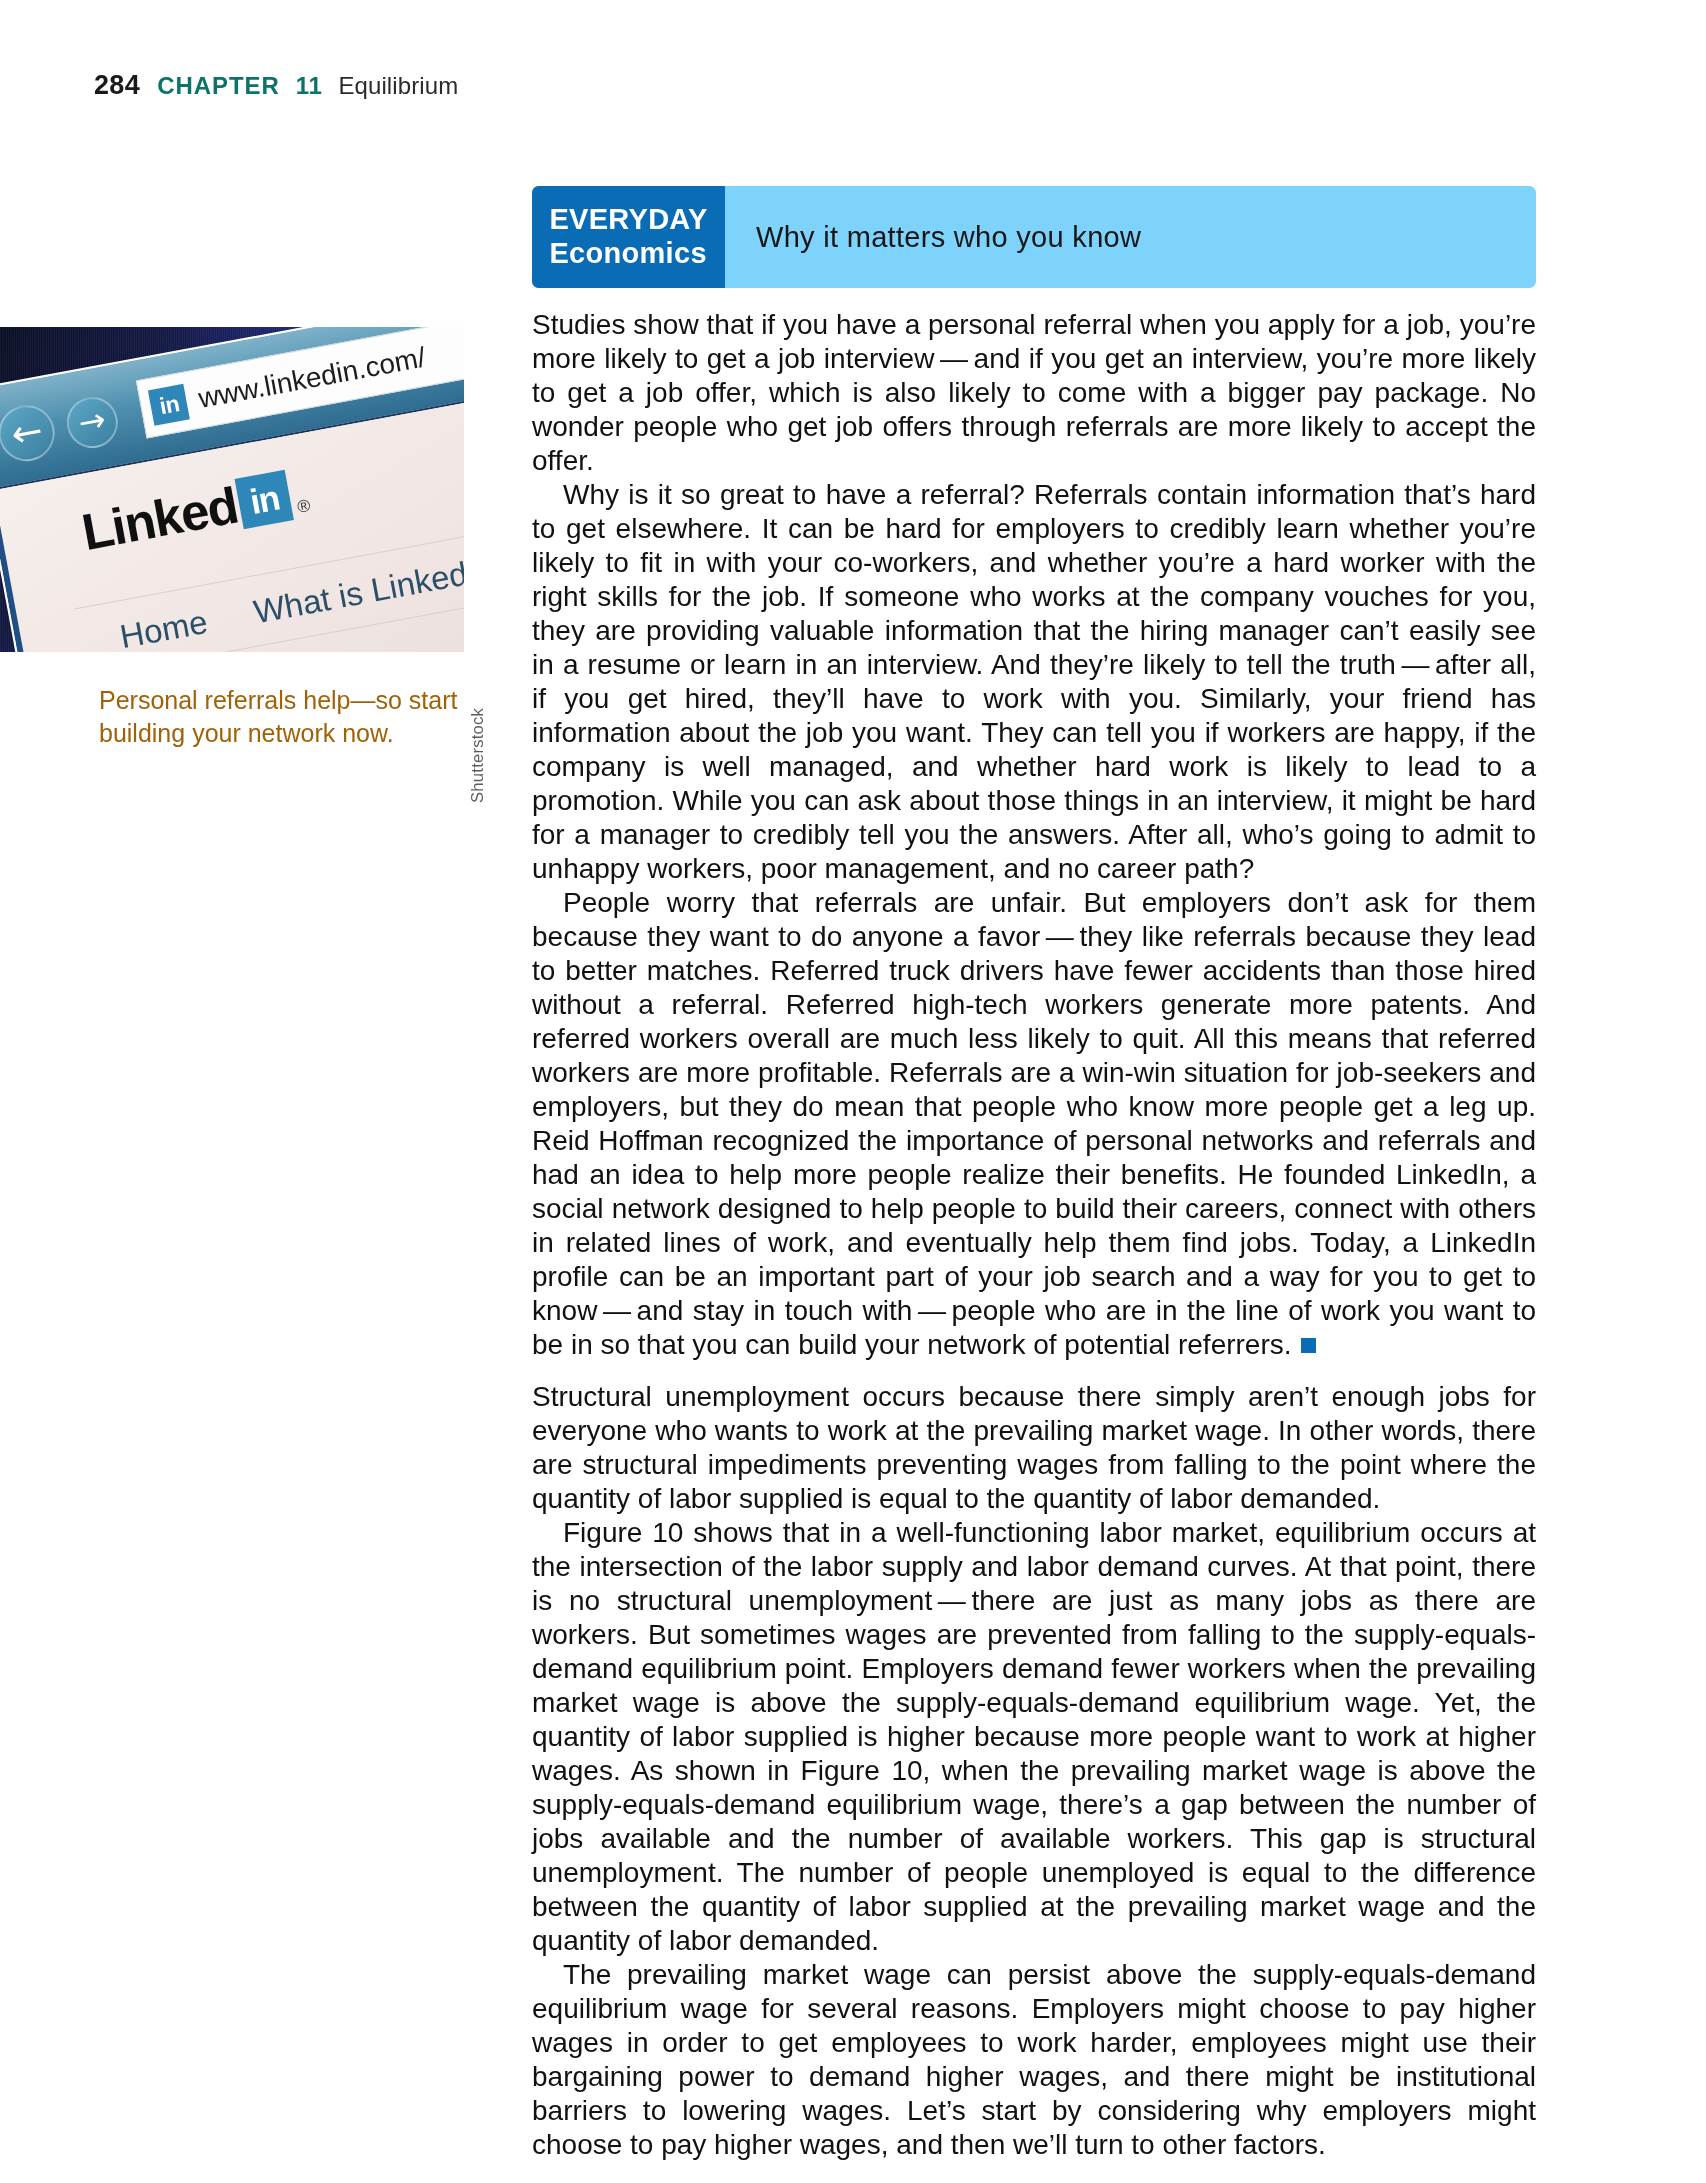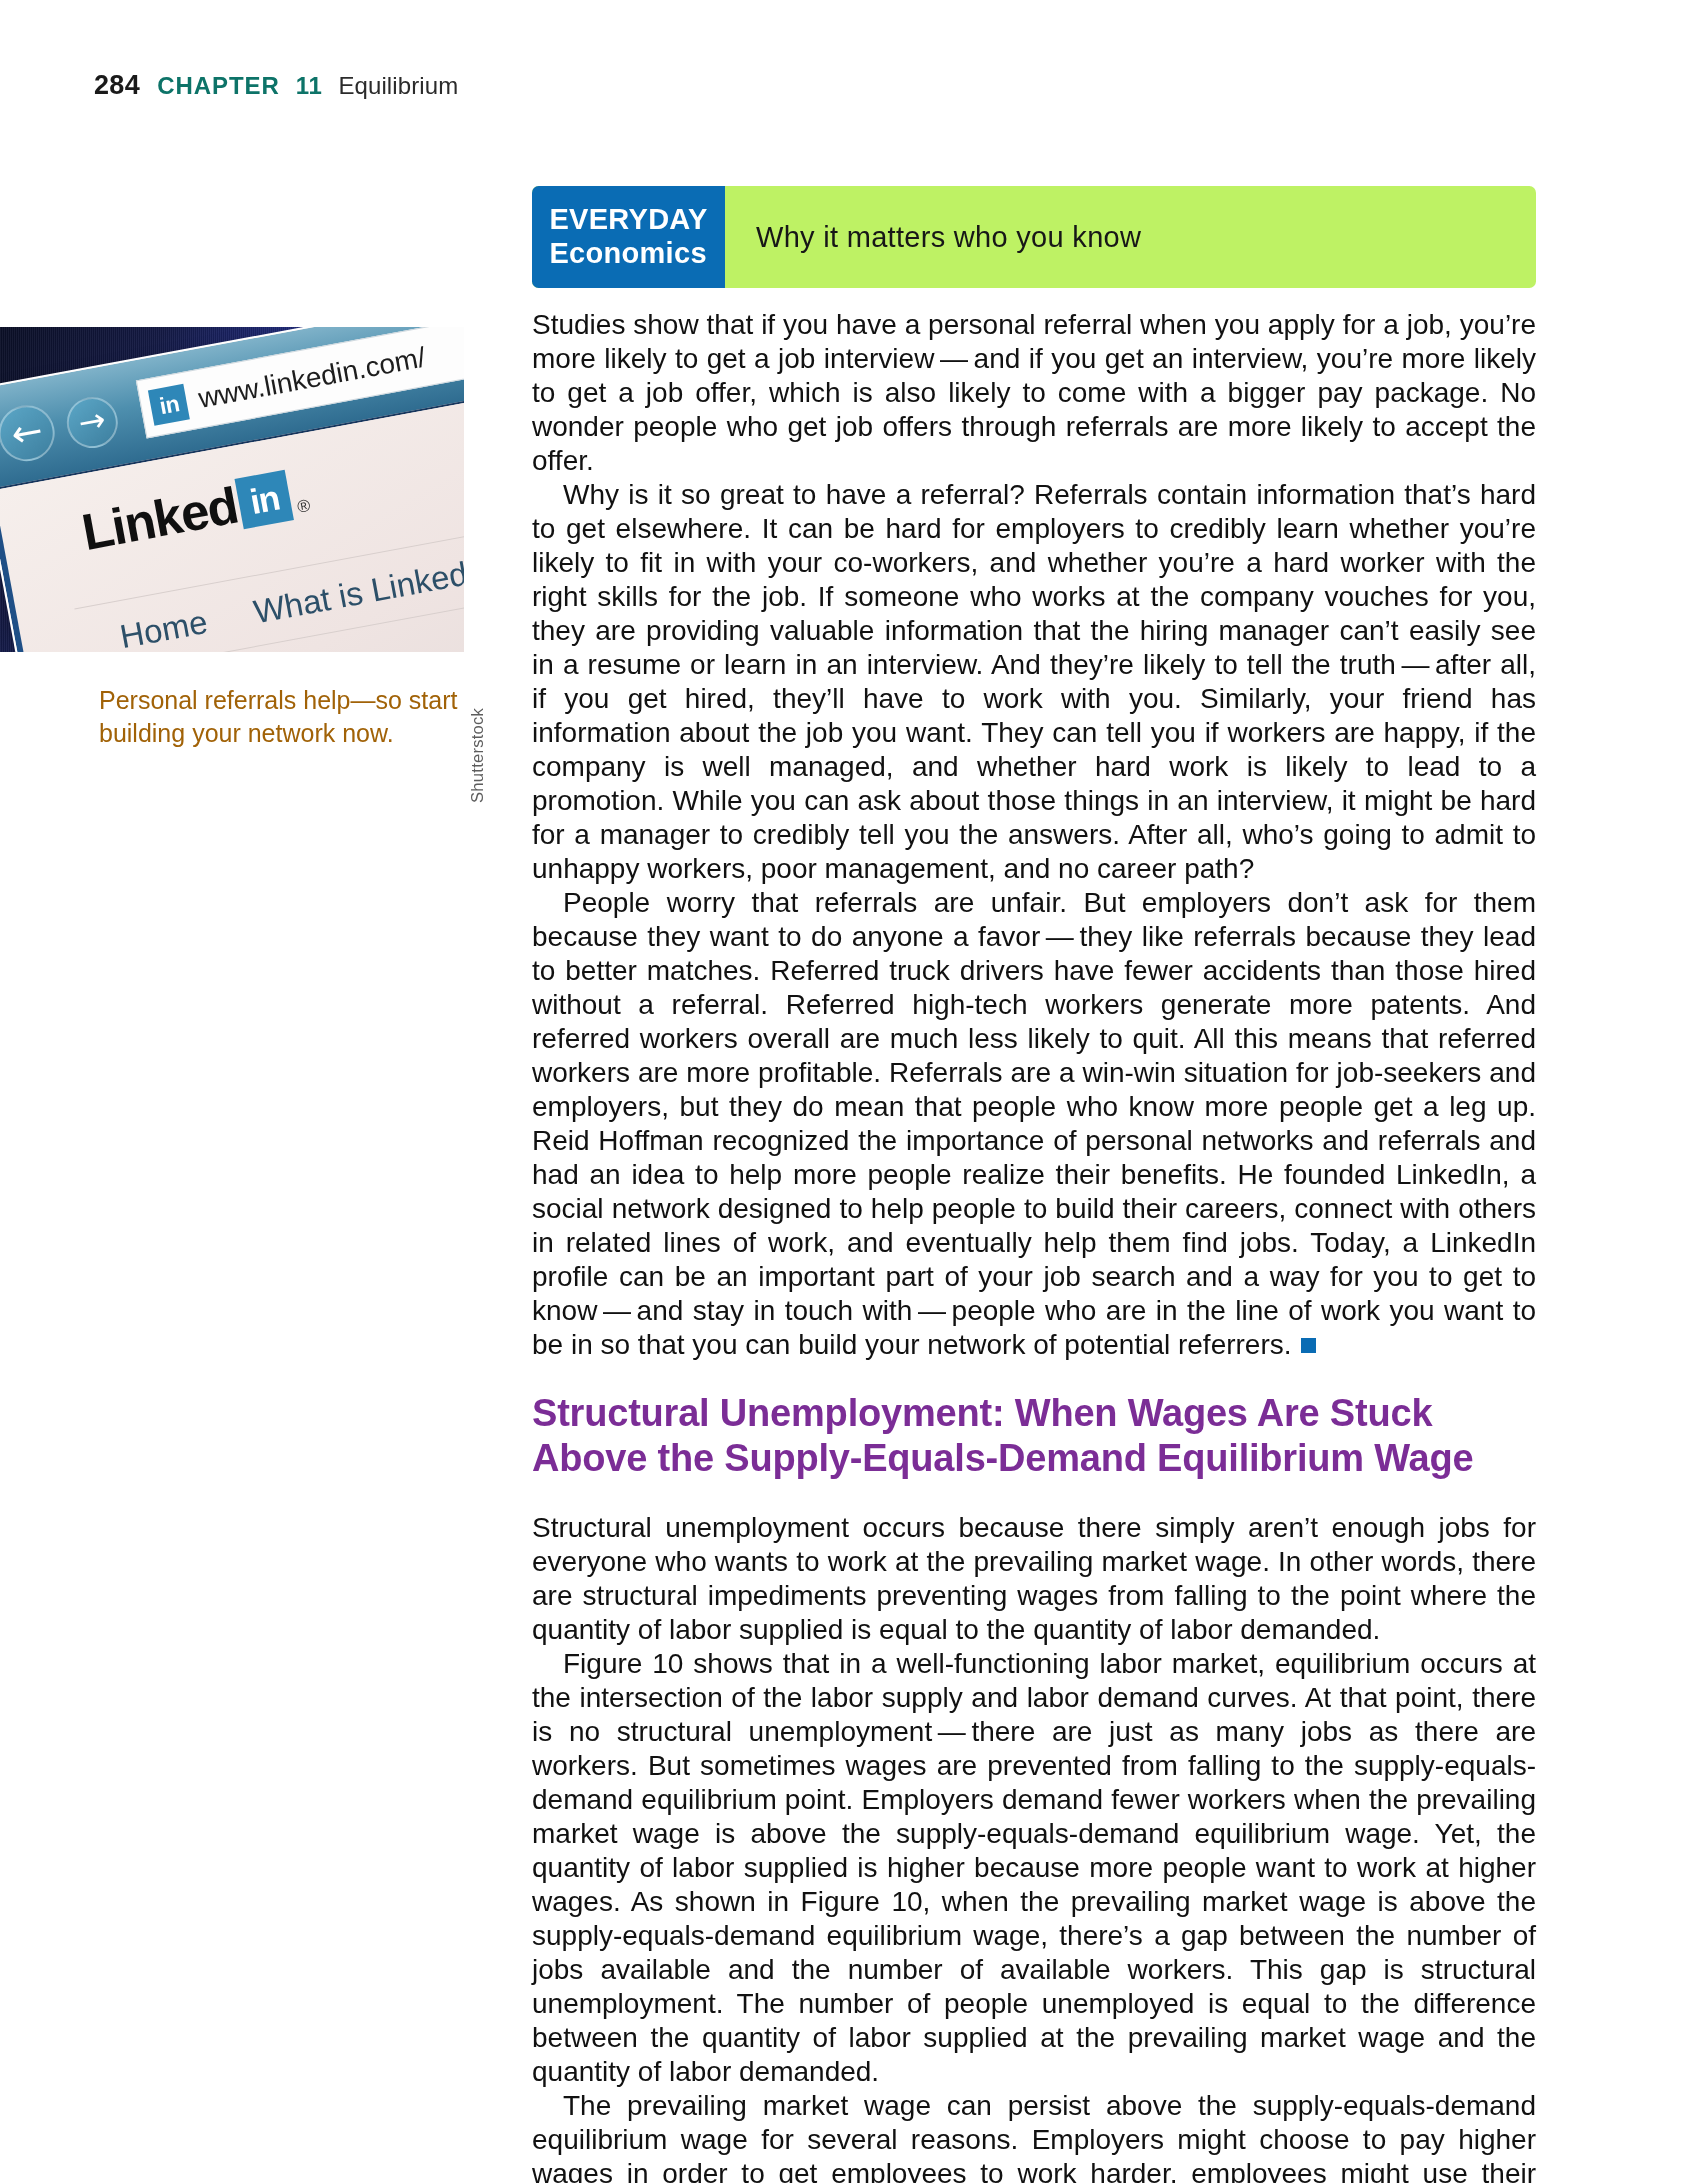--- a/index.html
+++ b/index.html
@@ -254,21 +254,21 @@
     position: absolute;
     left: 532px;
     top: 186px;
     width: 1004px;
   }
 
   
   #ee-bar {
     display: flex;
     align-items: stretch;
-    background: #bef264;
+    background: #7dd3fc;
     border-radius: 6.7px;
     overflow: hidden;
     height: 102px;
   }
   #ee-tag {
     background: #0a6cb4;
     color: #ffffff;
     padding: 16px 17.4px 16px 17.4px;
     box-sizing: border-box;
     font-family: "Liberation Sans", sans-serif;
@@ -395,21 +395,20 @@
     </div>
     <div id="ee-title">Why it matters who you know</div>
   </div>
 
   <div id="ee-body">
     <p class="body-text">Studies show that if you have a personal referral when you apply for a job, you’re more likely to get a job interview — and if you get an interview, you’re more likely to get a job offer, which is also likely to come with a bigger pay package. No wonder people who get job offers through referrals are more likely to accept the offer.</p>
     <p class="body-text">Why is it so great to have a referral? Referrals contain information that’s hard to get elsewhere. It can be hard for employers to credibly learn whether you’re likely to fit in with your co-workers, and whether you’re a hard worker with the right skills for the job. If someone who works at the company vouches for you, they are providing valuable information that the hiring manager can’t easily see in a resume or learn in an interview. And they’re likely to tell the truth — after all, if you get hired, they’ll have to work with you. Similarly, your friend has information about the job you want. They can tell you if workers are happy, if the company is well managed, and whether hard work is likely to lead to a promotion. While you can ask about those things in an interview, it might be hard for a manager to credibly tell you the answers. After all, who’s going to admit to unhappy workers, poor management, and no career path?</p>
     <p class="body-text"><span>People worry that referrals are unfair. But employers don’t ask for them because they want to do anyone a favor — they like referrals because they lead to better matches. Referred truck drivers have fewer accidents than those hired without a referral. Referred high-tech workers generate more patents. And referred workers overall are much less likely to quit. All this means that referred workers are more profitable. Referrals are a win-win situation for job-seekers and employers, but they do mean that people who know more people get a leg up.  Reid Hoffman recognized the importance of personal networks and referrals and had an idea to help more people realize their benefits. He founded LinkedIn, a social network designed to help people to build their careers, connect with others in related lines of work, and eventually help them find jobs. Today, a LinkedIn profile can be an important part of your job search and a way for you to get to know — and stay in touch with — people who are in the line of work you want to be in so that you can build your network of potential referrers.</span><span class="end-marker"></span></p>
   </div>
 
-  <h2 id="section-heading">Structural Unemployment: When Wages Are Stuck Above the Supply-Equals-Demand Equilibrium Wage</h2>
 
   <div id="section-body">
     <p class="body-text">Structural unemployment occurs because there simply aren’t enough jobs for everyone who wants to work at the prevailing market wage. In other words, there are structural impediments preventing wages from falling to the point where the quantity of labor supplied is equal to the quantity of labor demanded.</p>
     <p class="body-text">Figure 10 shows that in a well-functioning labor market, equilibrium occurs at the intersection of the labor supply and labor demand curves. At that point, there is no structural unemployment — there are just as many jobs as there are workers. But sometimes wages are prevented from falling to the supply-equals-demand equilibrium point. Employers demand fewer workers when the prevailing market wage is above the supply-equals-demand equilibrium wage. Yet, the quantity of labor supplied is higher because more people want to work at higher wages. As shown in Figure 10, when the prevailing market wage is above the supply-equals-demand equilibrium wage, there’s a gap between the number of jobs available and the number of available workers. This gap is structural unemployment. The number of people unemployed is equal to the difference between the quantity of labor supplied at the prevailing market wage and the quantity of labor demanded.</p>
     <p class="body-text">The prevailing market wage can persist above the supply-equals-demand equilibrium wage for several reasons. Employers might choose to pay higher wages in order to get employees to work harder, employees might use their bargaining power to demand higher wages, and there might be institutional barriers to lowering wages. Let’s start by considering why employers might choose to pay higher wages, and then we’ll turn to other factors.</p>
   </div>
 
 </div>
 
 

